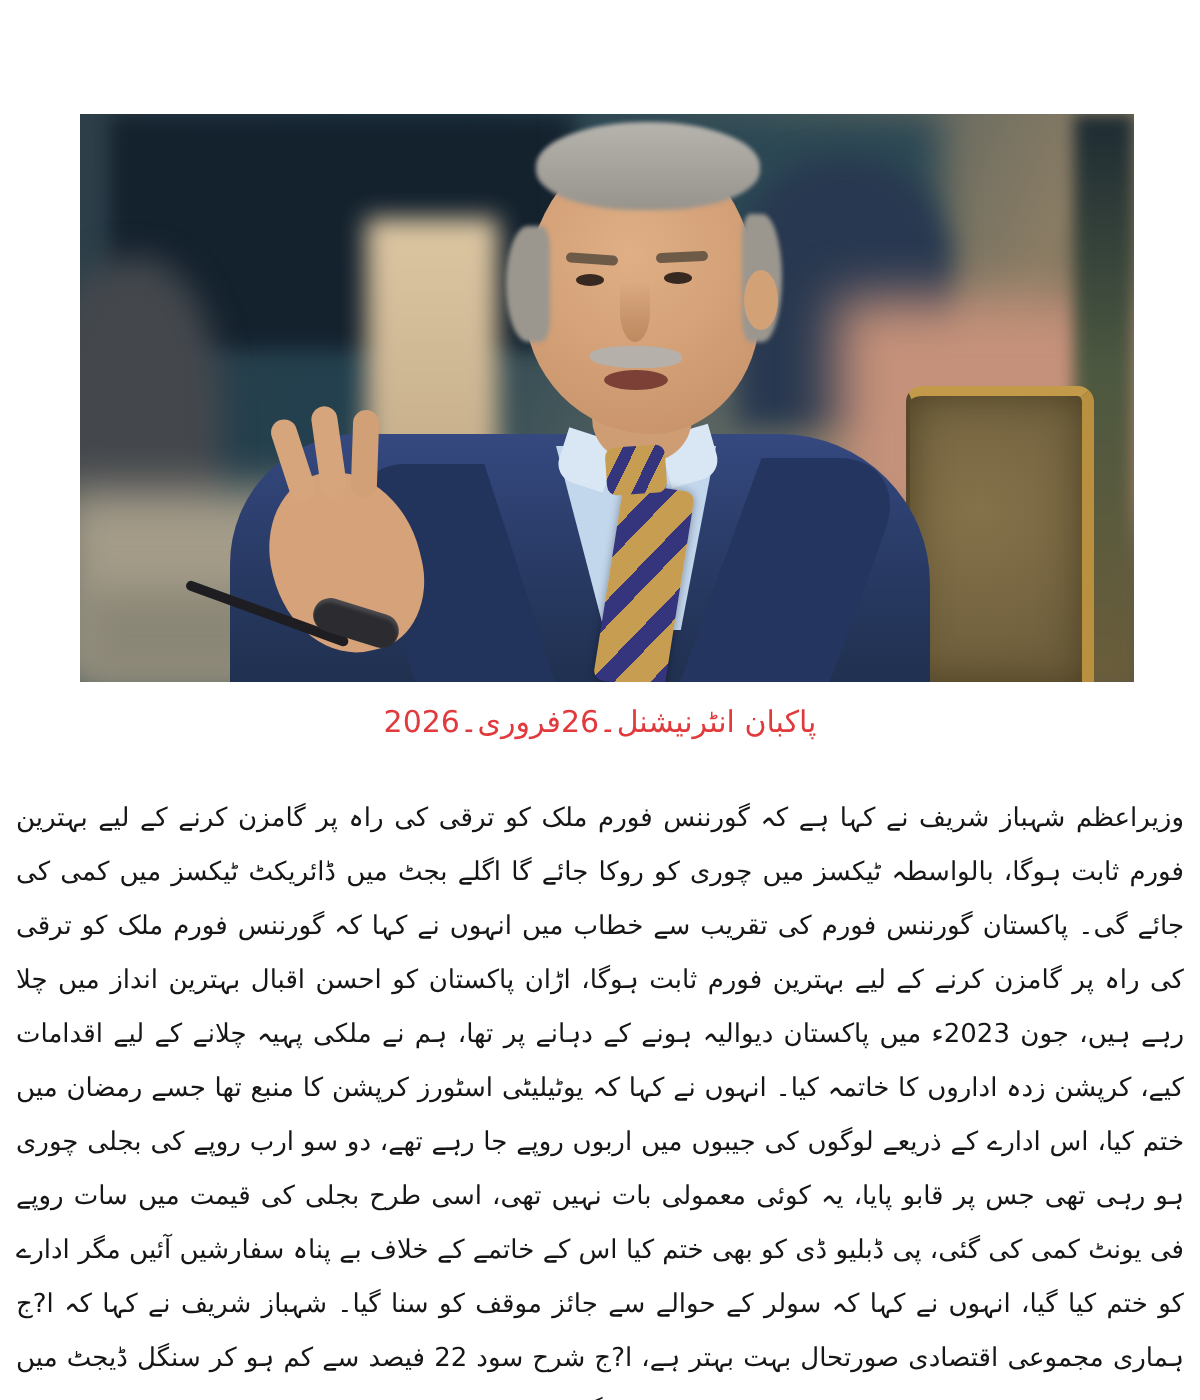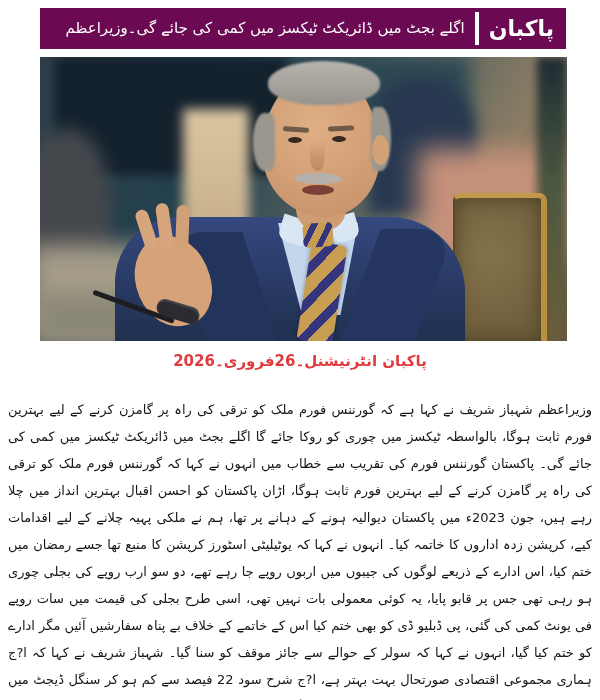--- a/index.html
+++ b/index.html
@@ -128,43 +128,38 @@
   .ph-finger2 { left: 118px; top: 146px; width: 13px; height: 46px; background: #d7a57c; border-radius: 8px; transform: rotate(-8deg); }
   .ph-finger3 { left: 136px; top: 148px; width: 13px; height: 44px; background: #d2a077; border-radius: 8px; transform: rotate(2deg); }
   .ph-micstem { left: 48px; top: 262px; width: 86px; height: 5px; background: #1e1e22; transform: rotate(20deg); transform-origin: 100% 50%; border-radius: 3px; }
   .ph-michead { left: 116px; top: 246px; width: 44px; height: 17px; background: #2b2b30; border-radius: 9px; transform: rotate(17deg); box-shadow: inset 0 2px 2px rgba(255,255,255,.15); }
 
   
   .caption {
     position: absolute; left: 0; top: 352px; width: 600px;
     direction: rtl; text-align: center;
     color: #e13a3c;
-    font-size: 15px; font-weight: bold;
+    font-size: 15px; font-weight: normal;
   }
 
   
   .article {
     position: absolute; left: 8px; top: 396px; width: 584px;
     direction: rtl;
     text-align: justify;
     color: #161616;
     font-size: 13px;
     line-height: 27px;
   }
 </style>
 </head>
 <body>
 
 <div class="page">
 
-  <header class="masthead">
-    <div class="headline">اگلے بجٹ میں ڈائریکٹ ٹیکسز میں کمی کی جائے گی۔وزیراعظم</div>
-    <div class="sep"></div>
-    <div class="logo">پاکبان</div>
-  </header>
 
   <figure class="photo">
     <div class="ph-screen"></div>
     <div class="ph-wallteal"></div>
     <div class="ph-pillar"></div>
     <div class="ph-lperson"></div>
     <div class="ph-ltan"></div>
     <div class="ph-rperson"></div>
     <div class="ph-salmon"></div>
     <div class="ph-rstrip"></div>

